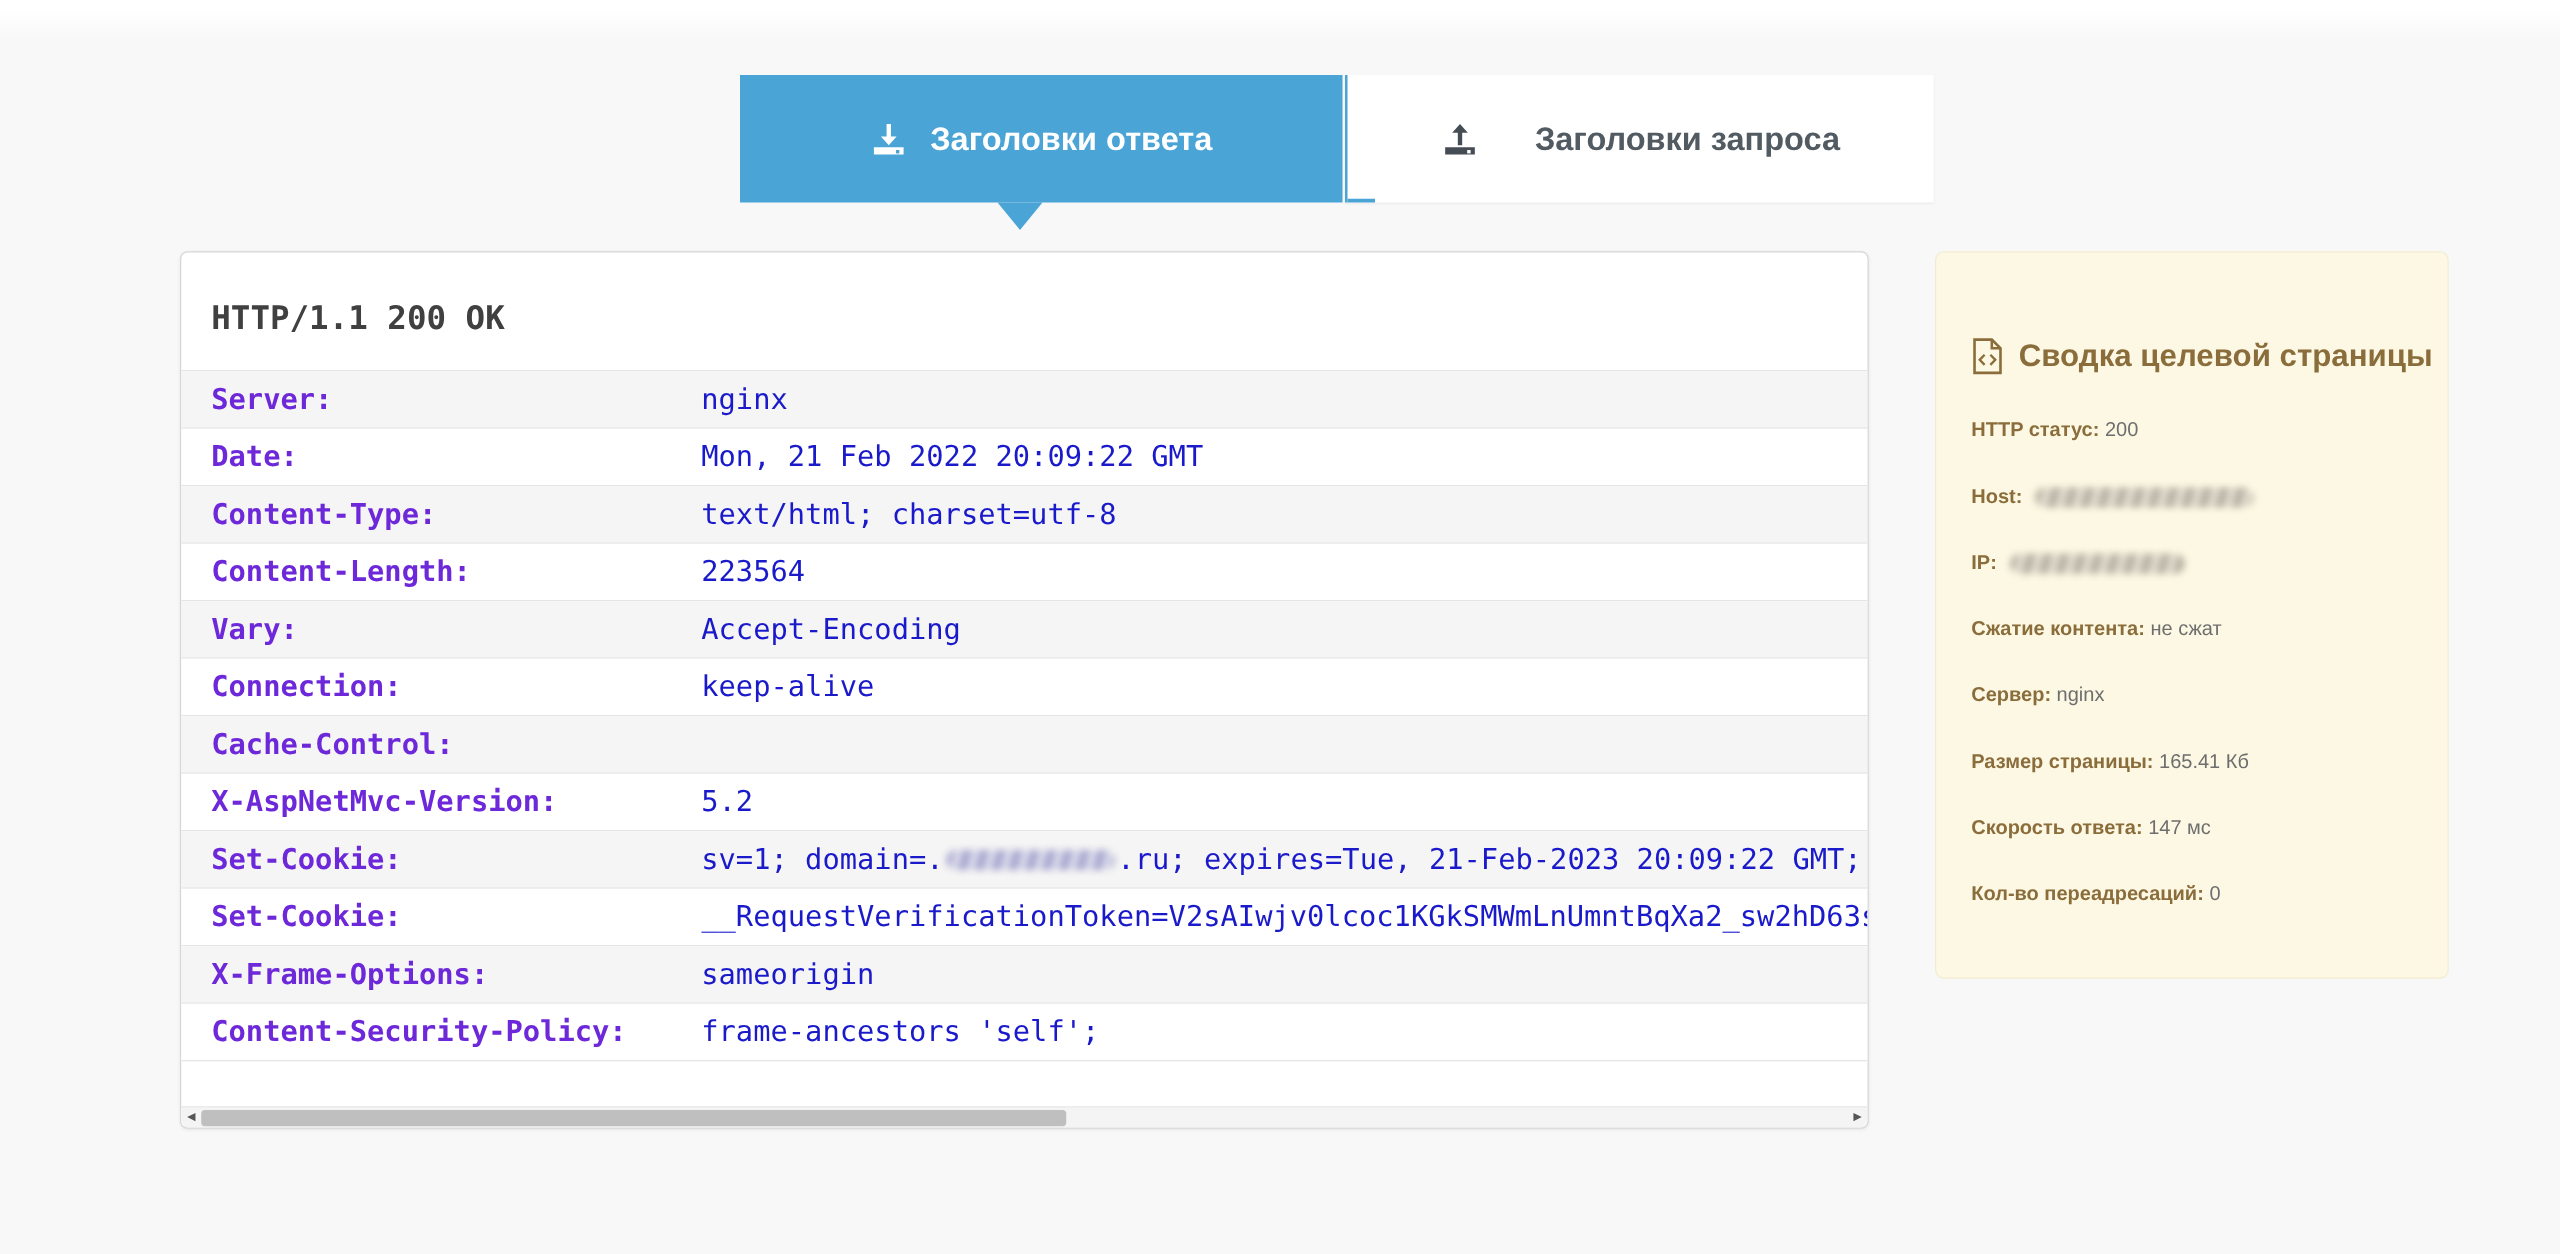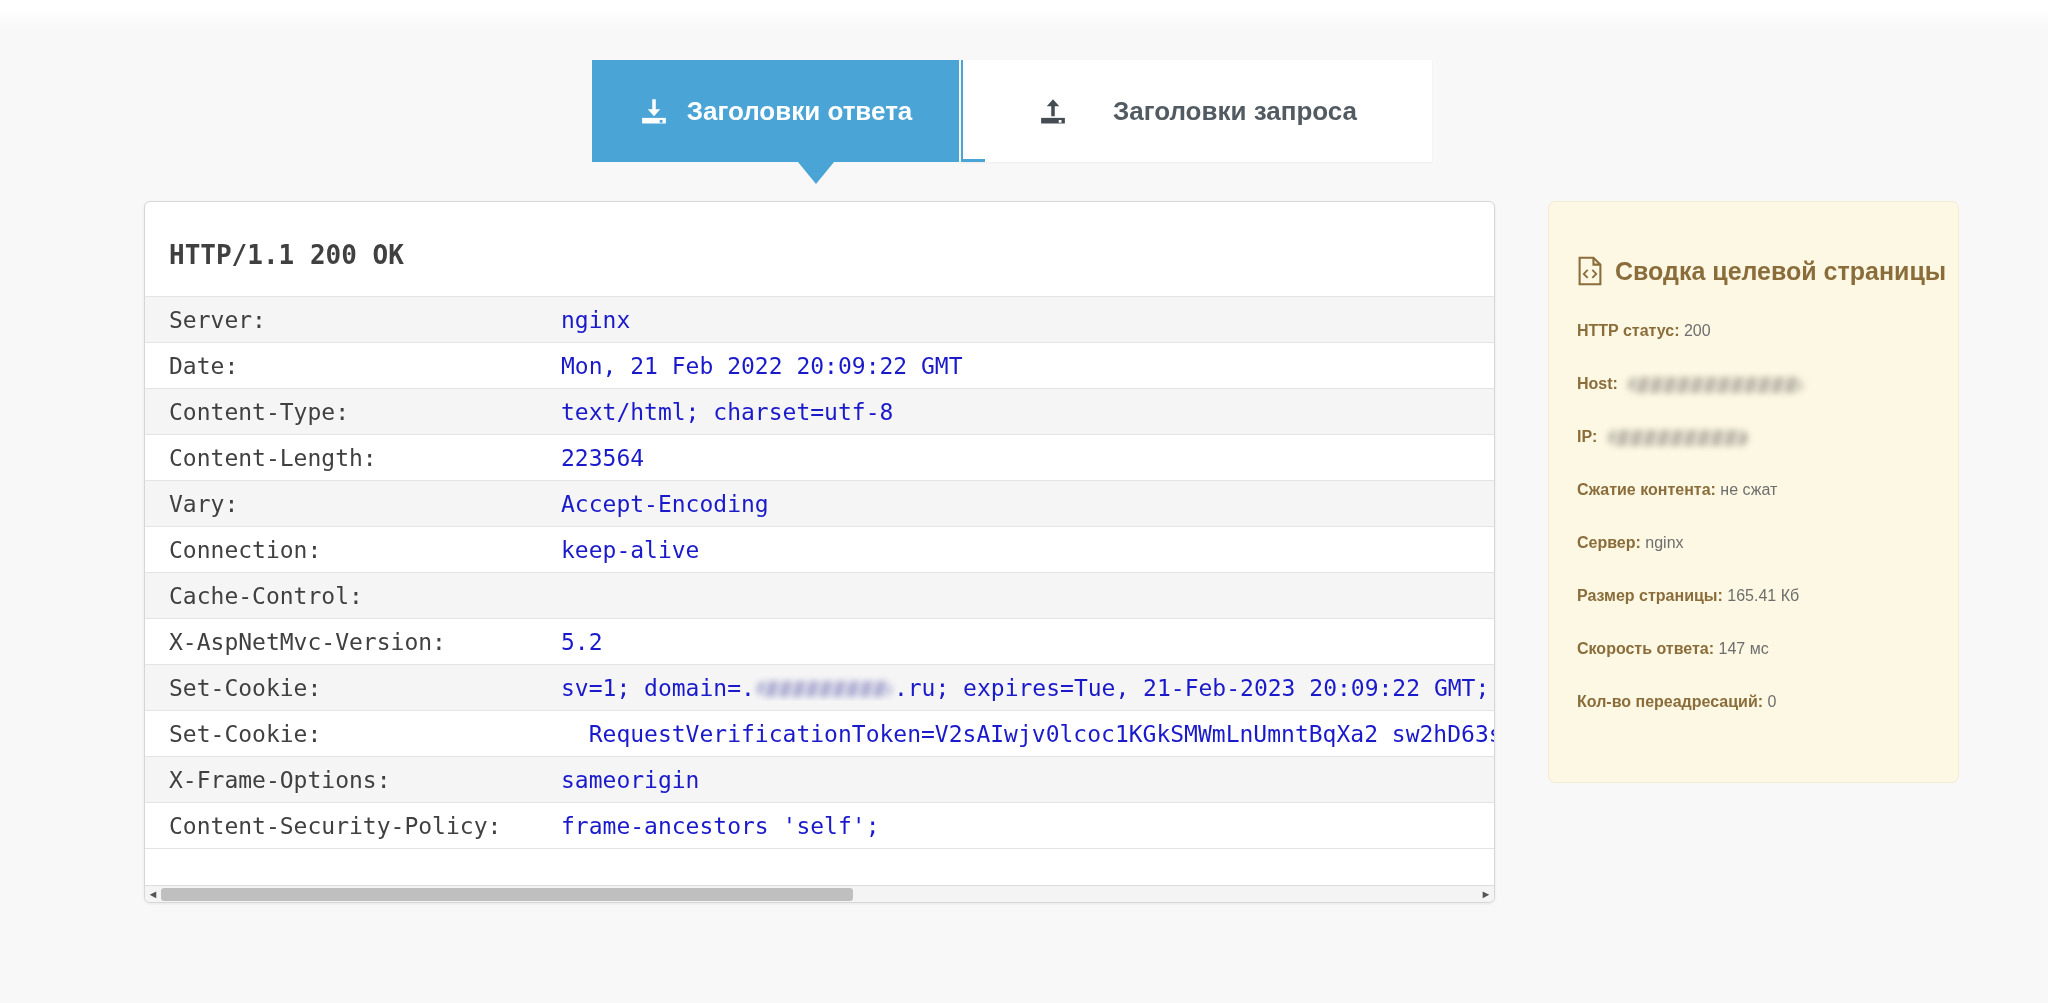--- a/index.html
+++ b/index.html
@@ -16,21 +16,21 @@
   }
 
   
   .tabs { position:absolute; left:592px; top:60px; height:102px; display:flex; }
   .tab {
     height:102px; display:flex; align-items:center; justify-content:center;
     font-weight:bold; font-size:26px; cursor:pointer;
   }
   .tab .ticon { display:inline-block; width:30px; height:30px; margin-right:18px; }
   .tab.active {
-    width:367px; background:#4aa4d5; color:#ffffff; position:relative;
+    width:482px; background:#4aa4d5; color:#ffffff; position:relative;
   }
   .tab.inactive {
     width:471px; margin-left:2px;
     background:#ffffff; color:#525a62;
     border-left:2px solid #4aa4d5;
     box-shadow:0 1px 2px rgba(0,0,0,0.05);
     position:relative;
     gap:27px;
   }
   .tab.inactive .ticon { color:#454c54; }
@@ -62,21 +62,21 @@
   .hrows { border-top:1px solid #e4e4e4; }
   .hrow {
     display:flex; align-items:center; height:46px;
     border-bottom:1px solid #e4e4e4;
     font-family:"DejaVu Sans Mono", monospace; font-size:23px;
     white-space:nowrap; overflow:hidden;
   }
   .hrow:nth-child(odd) { background:#f5f5f5; }
   .hrow:nth-child(even) { background:#ffffff; }
   .hname {
-    flex:0 0 416px; padding-left:24px; font-weight:normal; color:#404040; overflow:hidden;
+    flex:0 0 416px; padding-left:24px; font-weight:bold; color:#6d28d9; overflow:hidden;
   }
   .hvalue { flex:1 1 auto; color:#1a1acb; overflow:hidden; }
   .redacted-blue {
     display:inline-block; width:135px; height:16px; border-radius:8px;
     vertical-align:middle; margin:0 2px;
     background:repeating-linear-gradient(105deg,#7d7dbb 0 7px,#cfcfe6 7px 13px);
     filter:blur(3px); opacity:0.65;
   }
 
   
@@ -93,21 +93,21 @@
   .hscroll-arrow.right { right:0; }
   .hscroll-thumb {
     position:absolute; left:16px; top:2px; width:692px; height:13px;
     background:#bfbfbf; border-radius:3px;
   }
 
   
   .summary-panel {
     position:absolute; left:1548px; top:201px; width:411px; height:582px;
     background:#fcf8e3; border:1px solid #f3ecd2; border-radius:7px;
-    padding:54px 28px 20px 28px;
+    padding:68px 28px 20px 28px;
     color:#8a6d3b;
   }
   .summary-title {
     display:flex; align-items:center;
     font-size:25px; font-weight:bold; color:#8a6d3b;
     margin-bottom:36px; white-space:nowrap;
   }
   .summary-title .sicon { width:26px; height:30px; margin-right:12px; flex:0 0 auto; }
   .summary-item { font-size:16px; margin-bottom:35px; white-space:nowrap; }
   .summary-item .slabel { font-weight:bold; color:#8a6d3b; }

